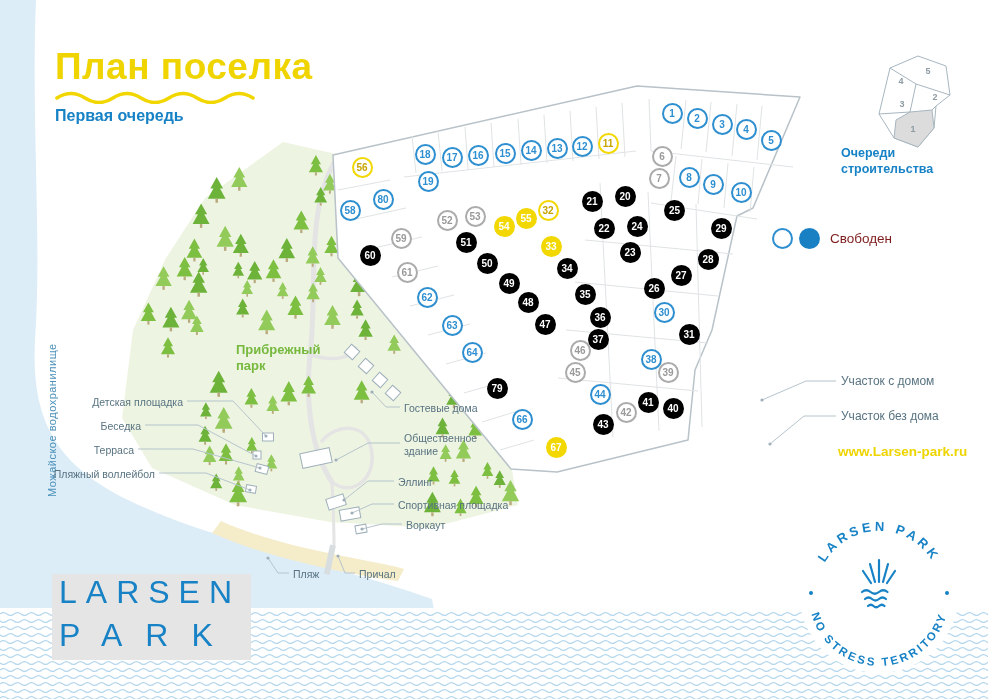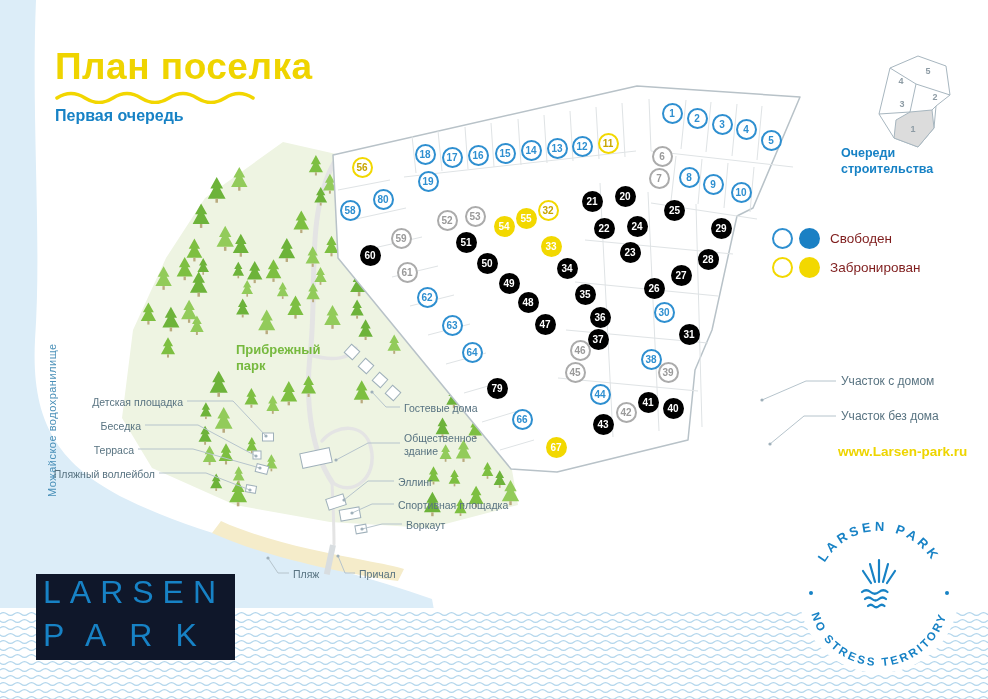--- a/index.html
+++ b/index.html
@@ -38,21 +38,21 @@
   .lc.fill.free{background:#1a80c4;}
   .lc.outline.reserved{border:2px solid #f2d800;}
   .lc.fill.reserved{background:#f2d800;}
   .lc.outline.sold{border:2px solid #ababab;}
   .lc.fill.sold{background:#ababab;}
   .legend-label{font-size:13.5px;color:#7f1d1d;margin-left:4px;}
 
   .house-label{position:absolute;left:841px;font-size:12px;color:#587381;white-space:nowrap;}
   .website{position:absolute;left:838px;top:444px;font-size:13.5px;font-weight:bold;color:#eed500;text-decoration:none;}
 
-  .logo{position:absolute;left:36px;top:574px;color:#1782c5;background:#0f172a;padding:2px 10px 8px 7px;line-height:1.05;}
+  .logo{position:absolute;left:52px;top:574px;color:#1782c5;background:#e5e5e5;padding:2px 10px 8px 7px;line-height:1.05;}
   .logo .l1{font-size:32px;letter-spacing:9px;}
   .logo .l2{font-size:32px;letter-spacing:23px;margin-top:9px;}
 
   .stamp-text{font-size:13px;font-weight:bold;fill:#1782c5;letter-spacing:3.5px;}
   .stamp-text2{font-size:11.5px;font-weight:bold;fill:#1782c5;letter-spacing:2.5px;}
   .phase-num{font-size:9px;font-weight:bold;fill:#8d9ba4;}
 </style>
 </head>
 <body>
 
@@ -548,25 +548,20 @@
       </g>
   </svg>
   <div class="phases-label">Очереди строительства</div>
 
   <div id="legend-rows">
       <div class="legend-row">
         <span class="lc outline free"></span>
         <span class="lc fill free"></span>
         <span class="legend-label">Свободен</span>
       </div>
-      <div class="legend-row">
-        <span class="lc outline reserved"></span>
-        <span class="lc fill reserved"></span>
-        <span class="legend-label">Забронирован</span>
-      </div>
     </div>
   <div class="house-label" style="top:374px">Участок с домом</div>
   <div class="house-label" style="top:409px">Участок без дома</div>
   <a class="website" href="#">www.Larsen-park.ru</a>
 
   <div class="logo">
     <div class="l1">LARSEN</div>
     <div class="l2">PARK</div>
   </div>
 

